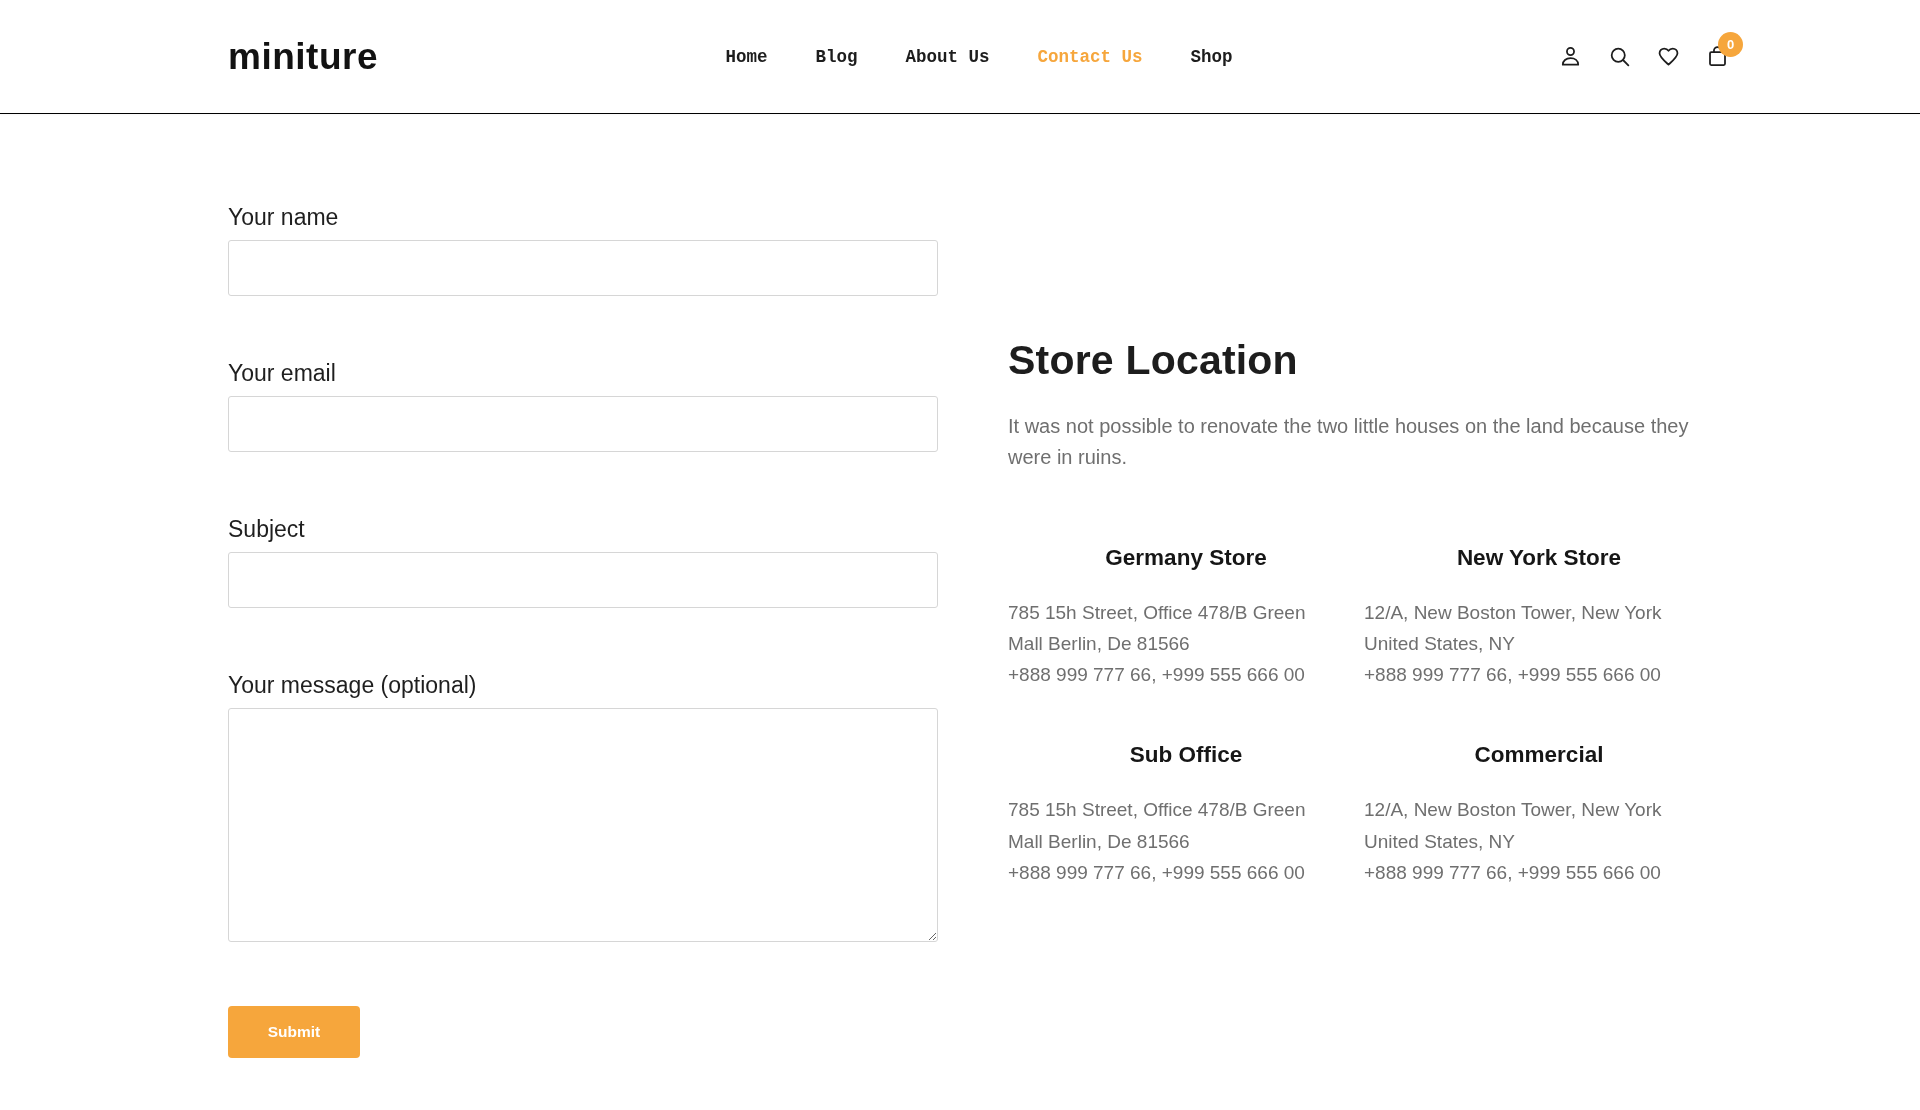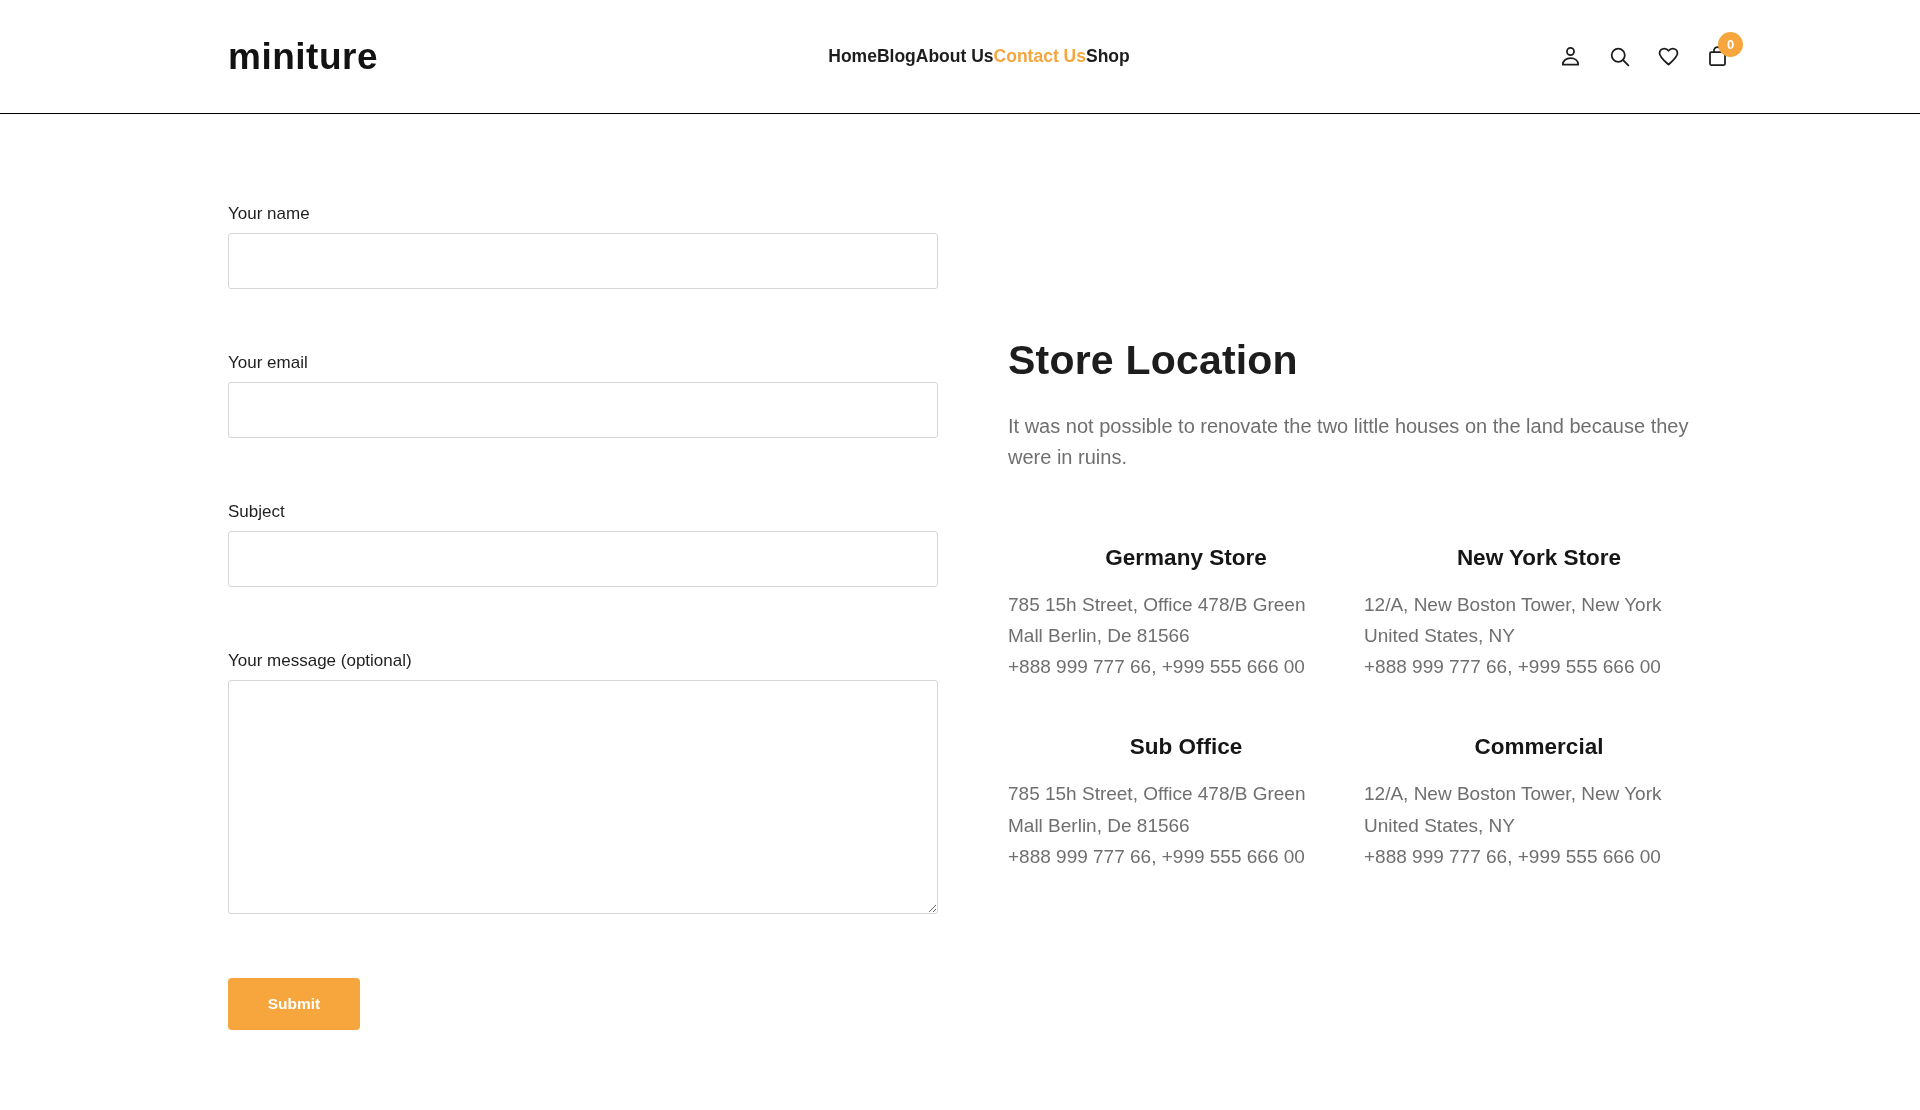--- a/index.html
+++ b/index.html
@@ -11,61 +11,61 @@
   *{margin:0;padding:0;box-sizing:border-box;}
   html,body{width:1920px;min-height:1110px;background:#ffffff;
     font-family:"Liberation Sans", sans-serif;color:var(--heading);}
   
   .site-header{
     height:114px;display:grid;grid-template-columns:1fr auto 1fr;align-items:center;
     padding:0 190px 0 228px;background:#fff;
     border-bottom:1px solid #000000;box-shadow:0 1px 2px rgba(0,0,0,0.03);
   }
   .logo{font-size:37px;font-weight:700;letter-spacing:0.5px;color:#121212;text-decoration:none;}
-  .main-nav{display:flex;justify-content:flex-end;}
+  .main-nav{display:flex;gap:48px;justify-content:flex-end;font-family:Liberation Mono, monospace;}
   .main-nav a{
     font-size:17.5px;font-weight:600;color:#1d1d1d;text-decoration:none;cursor:pointer;
   }
   .main-nav a.active{color:var(--accent);}
   .header-icons{display:flex;gap:23px;justify-content:flex-end;align-items:center;}
   .icon-btn{width:26px;height:26px;position:relative;cursor:pointer;background:none;border:none;
     display:flex;align-items:center;justify-content:center;}
   .icon-btn svg{width:25px;height:25px;stroke:#1d1d1d;fill:none;stroke-width:1.7;
     stroke-linecap:round;stroke-linejoin:round;}
   .cart-badge{
     position:absolute;top:-12px;right:-13px;min-width:25px;height:25px;border-radius:50%;
     background:var(--accent);color:#fff;font-size:13px;font-weight:600;
     display:flex;align-items:center;justify-content:center;
   }
   
   .page-main{display:flex;padding:90px 0 0 228px;}
   .contact-form{width:710px;flex:none;}
   .form-group{margin-bottom:64px;}
-  .form-group label{display:block;font-size:17px;font-weight:500;color:#1f1f1f;margin-bottom:9px;}
+  .form-group label{display:block;font-size:23px;font-weight:500;color:#1f1f1f;margin-bottom:9px;}
   .form-group input,.form-group textarea{
     width:100%;border:1px solid var(--border);border-radius:3px;background:#fff;
     font-family:"Liberation Sans", sans-serif;font-size:17px;color:#1d1d1d;padding:10px 14px;outline:none;
   }
   .form-group input{height:56px;}
   .form-group textarea{height:234px;resize:both;display:block;}
   .form-group.message{}
   .submit-btn{
     background:var(--accent);color:#fff;border:none;border-radius:4px;cursor:pointer;
     font-family:"Liberation Sans", sans-serif;font-size:15.5px;font-weight:600;
     width:132px;height:52px;
   }
   
   .store-col{margin-left:70px;width:706px;padding-top:133px;}
   .store-title{font-size:41px;font-weight:600;color:#1d1d1d;letter-spacing:0.2px;}
   .store-desc{font-size:20px;line-height:1.55;color:var(--muted);margin-top:27px;max-width:706px;}
   .store-grid{
     display:grid;grid-template-columns:356px auto;row-gap:52px;margin-top:72px;
   }
   .store-block .store-name{font-size:22.5px;font-weight:600;color:#161616;text-align:center;}
-  .store-block .store-lines{margin-top:18px;font-size:19px;line-height:1.64;color:var(--muted);}
+  .store-block .store-lines{margin-top:26px;font-size:19px;line-height:1.64;color:var(--muted);}
 </style>
 </head>
 <body>
 
 <header class="site-header">
   <a class="logo">miniture</a>
 
   <nav class="main-nav">
     <a>Home</a>
     <a>Blog</a>

